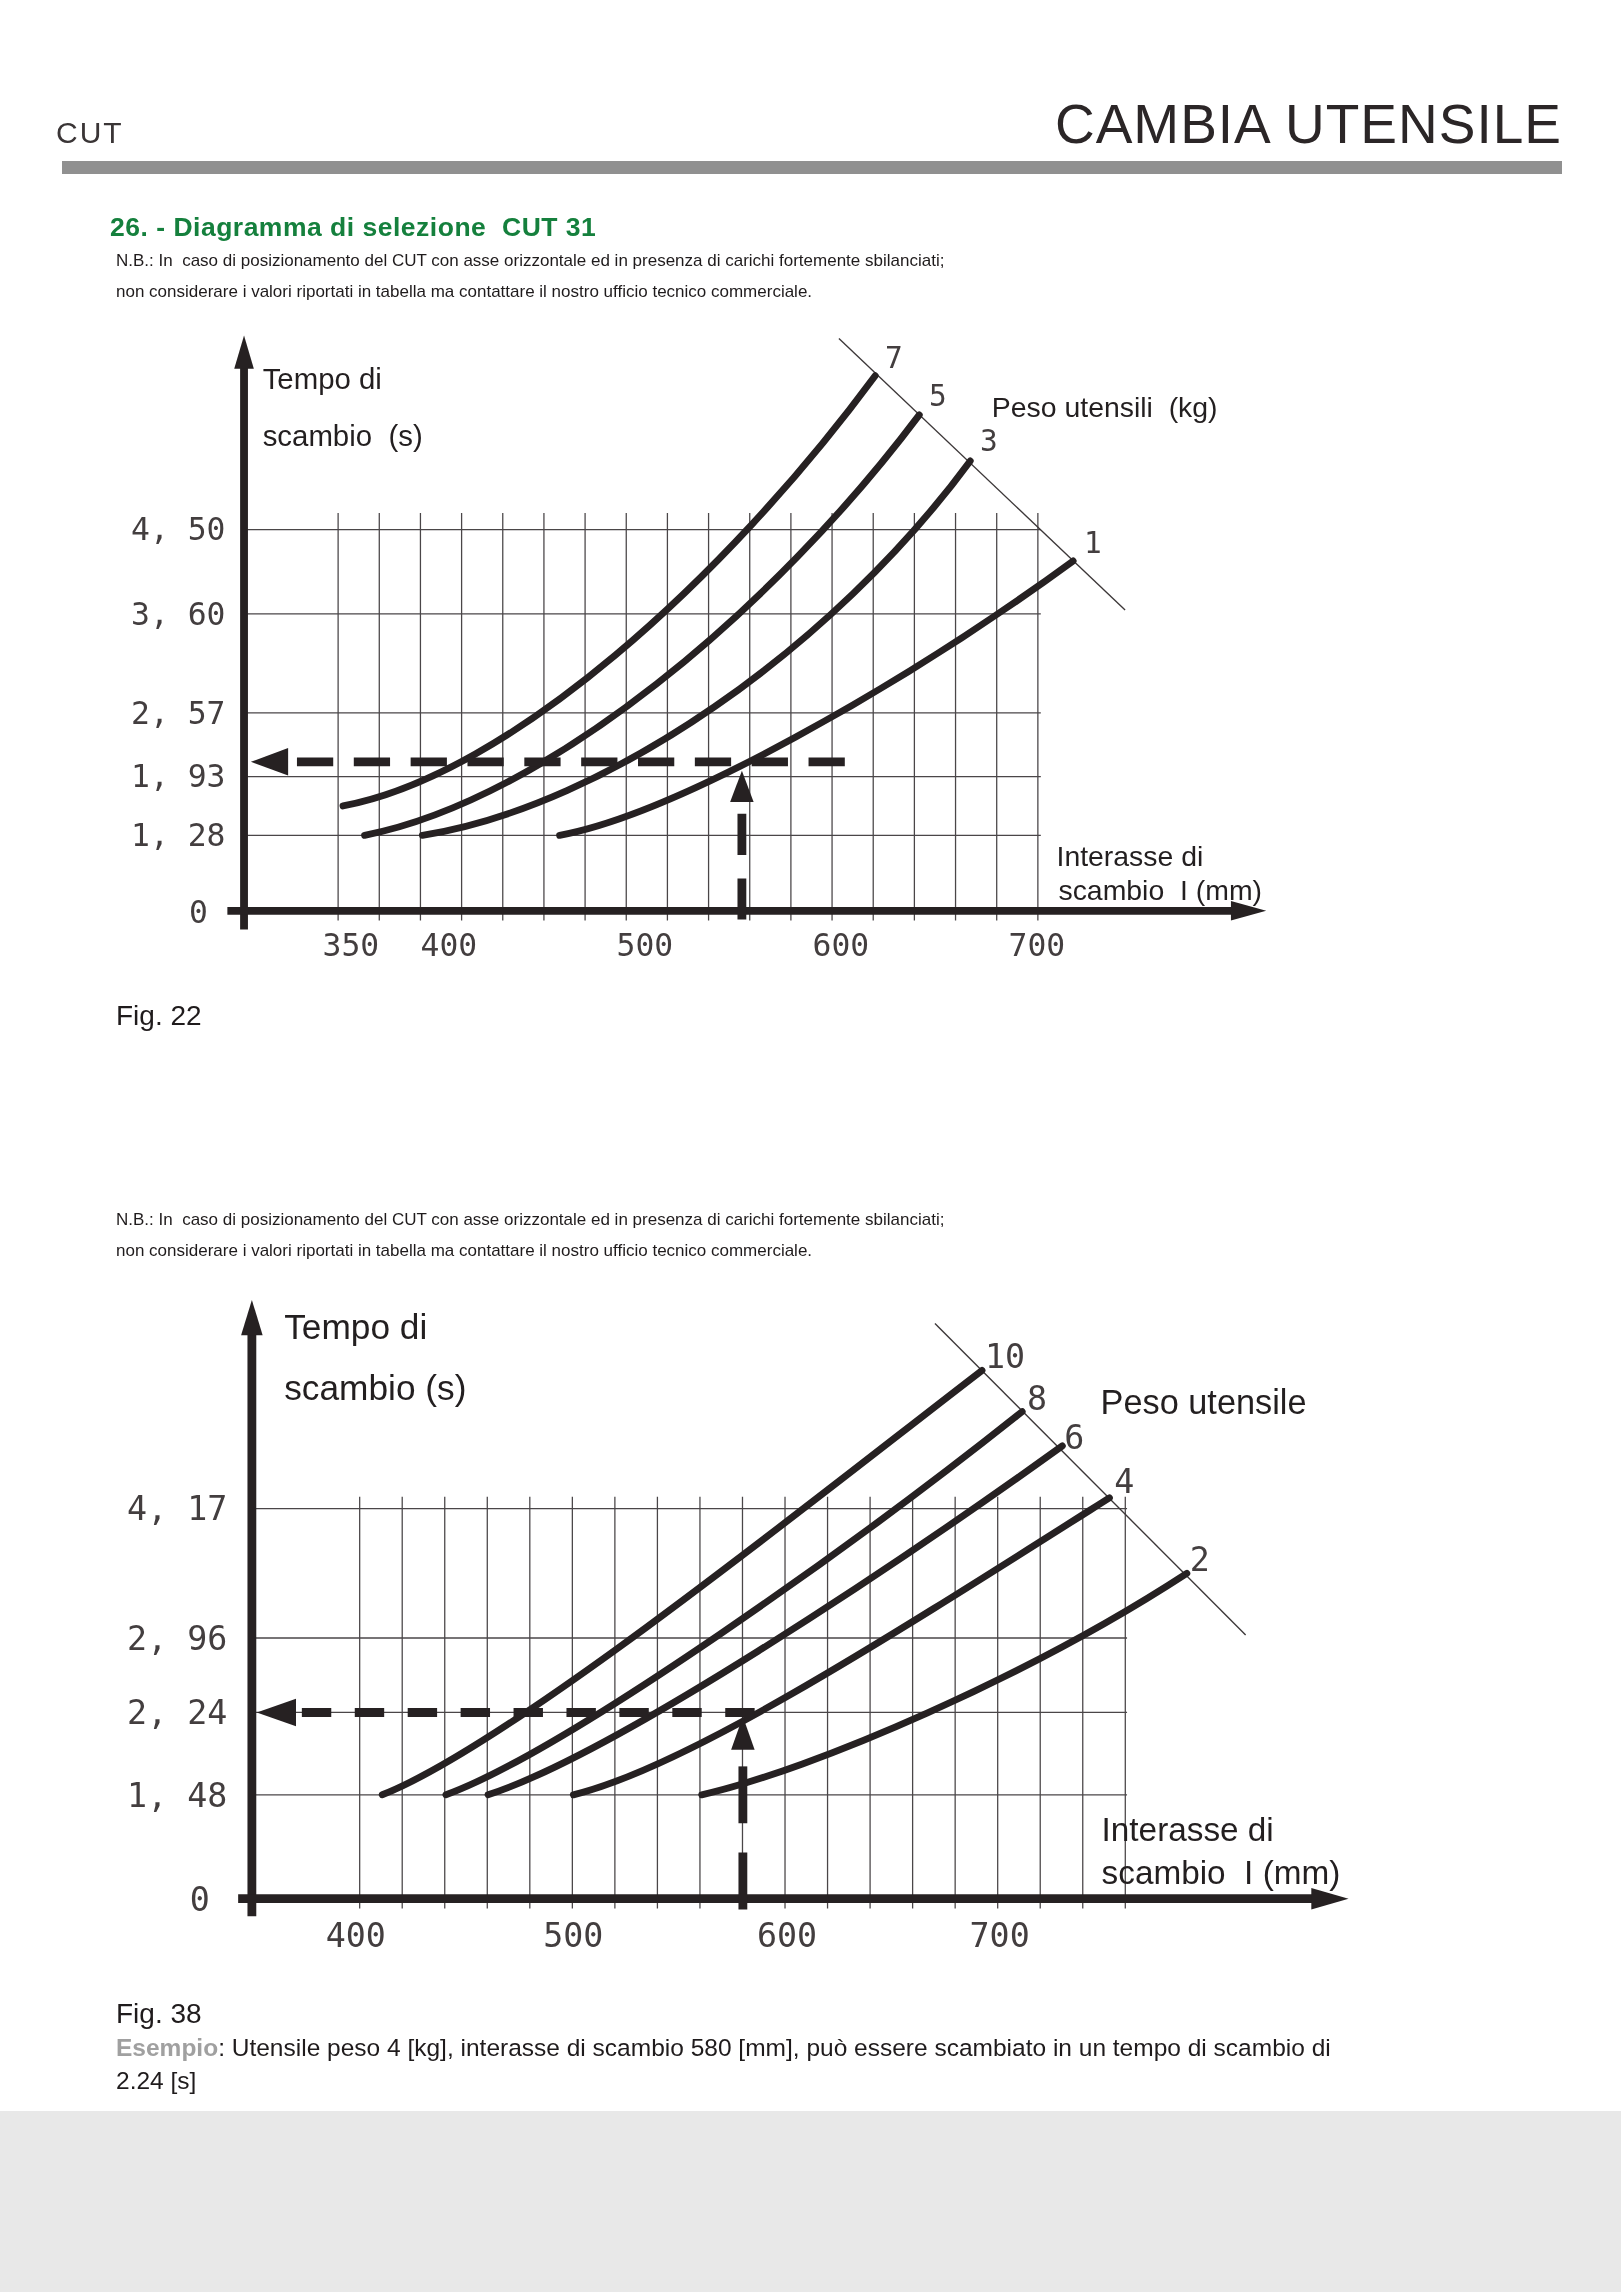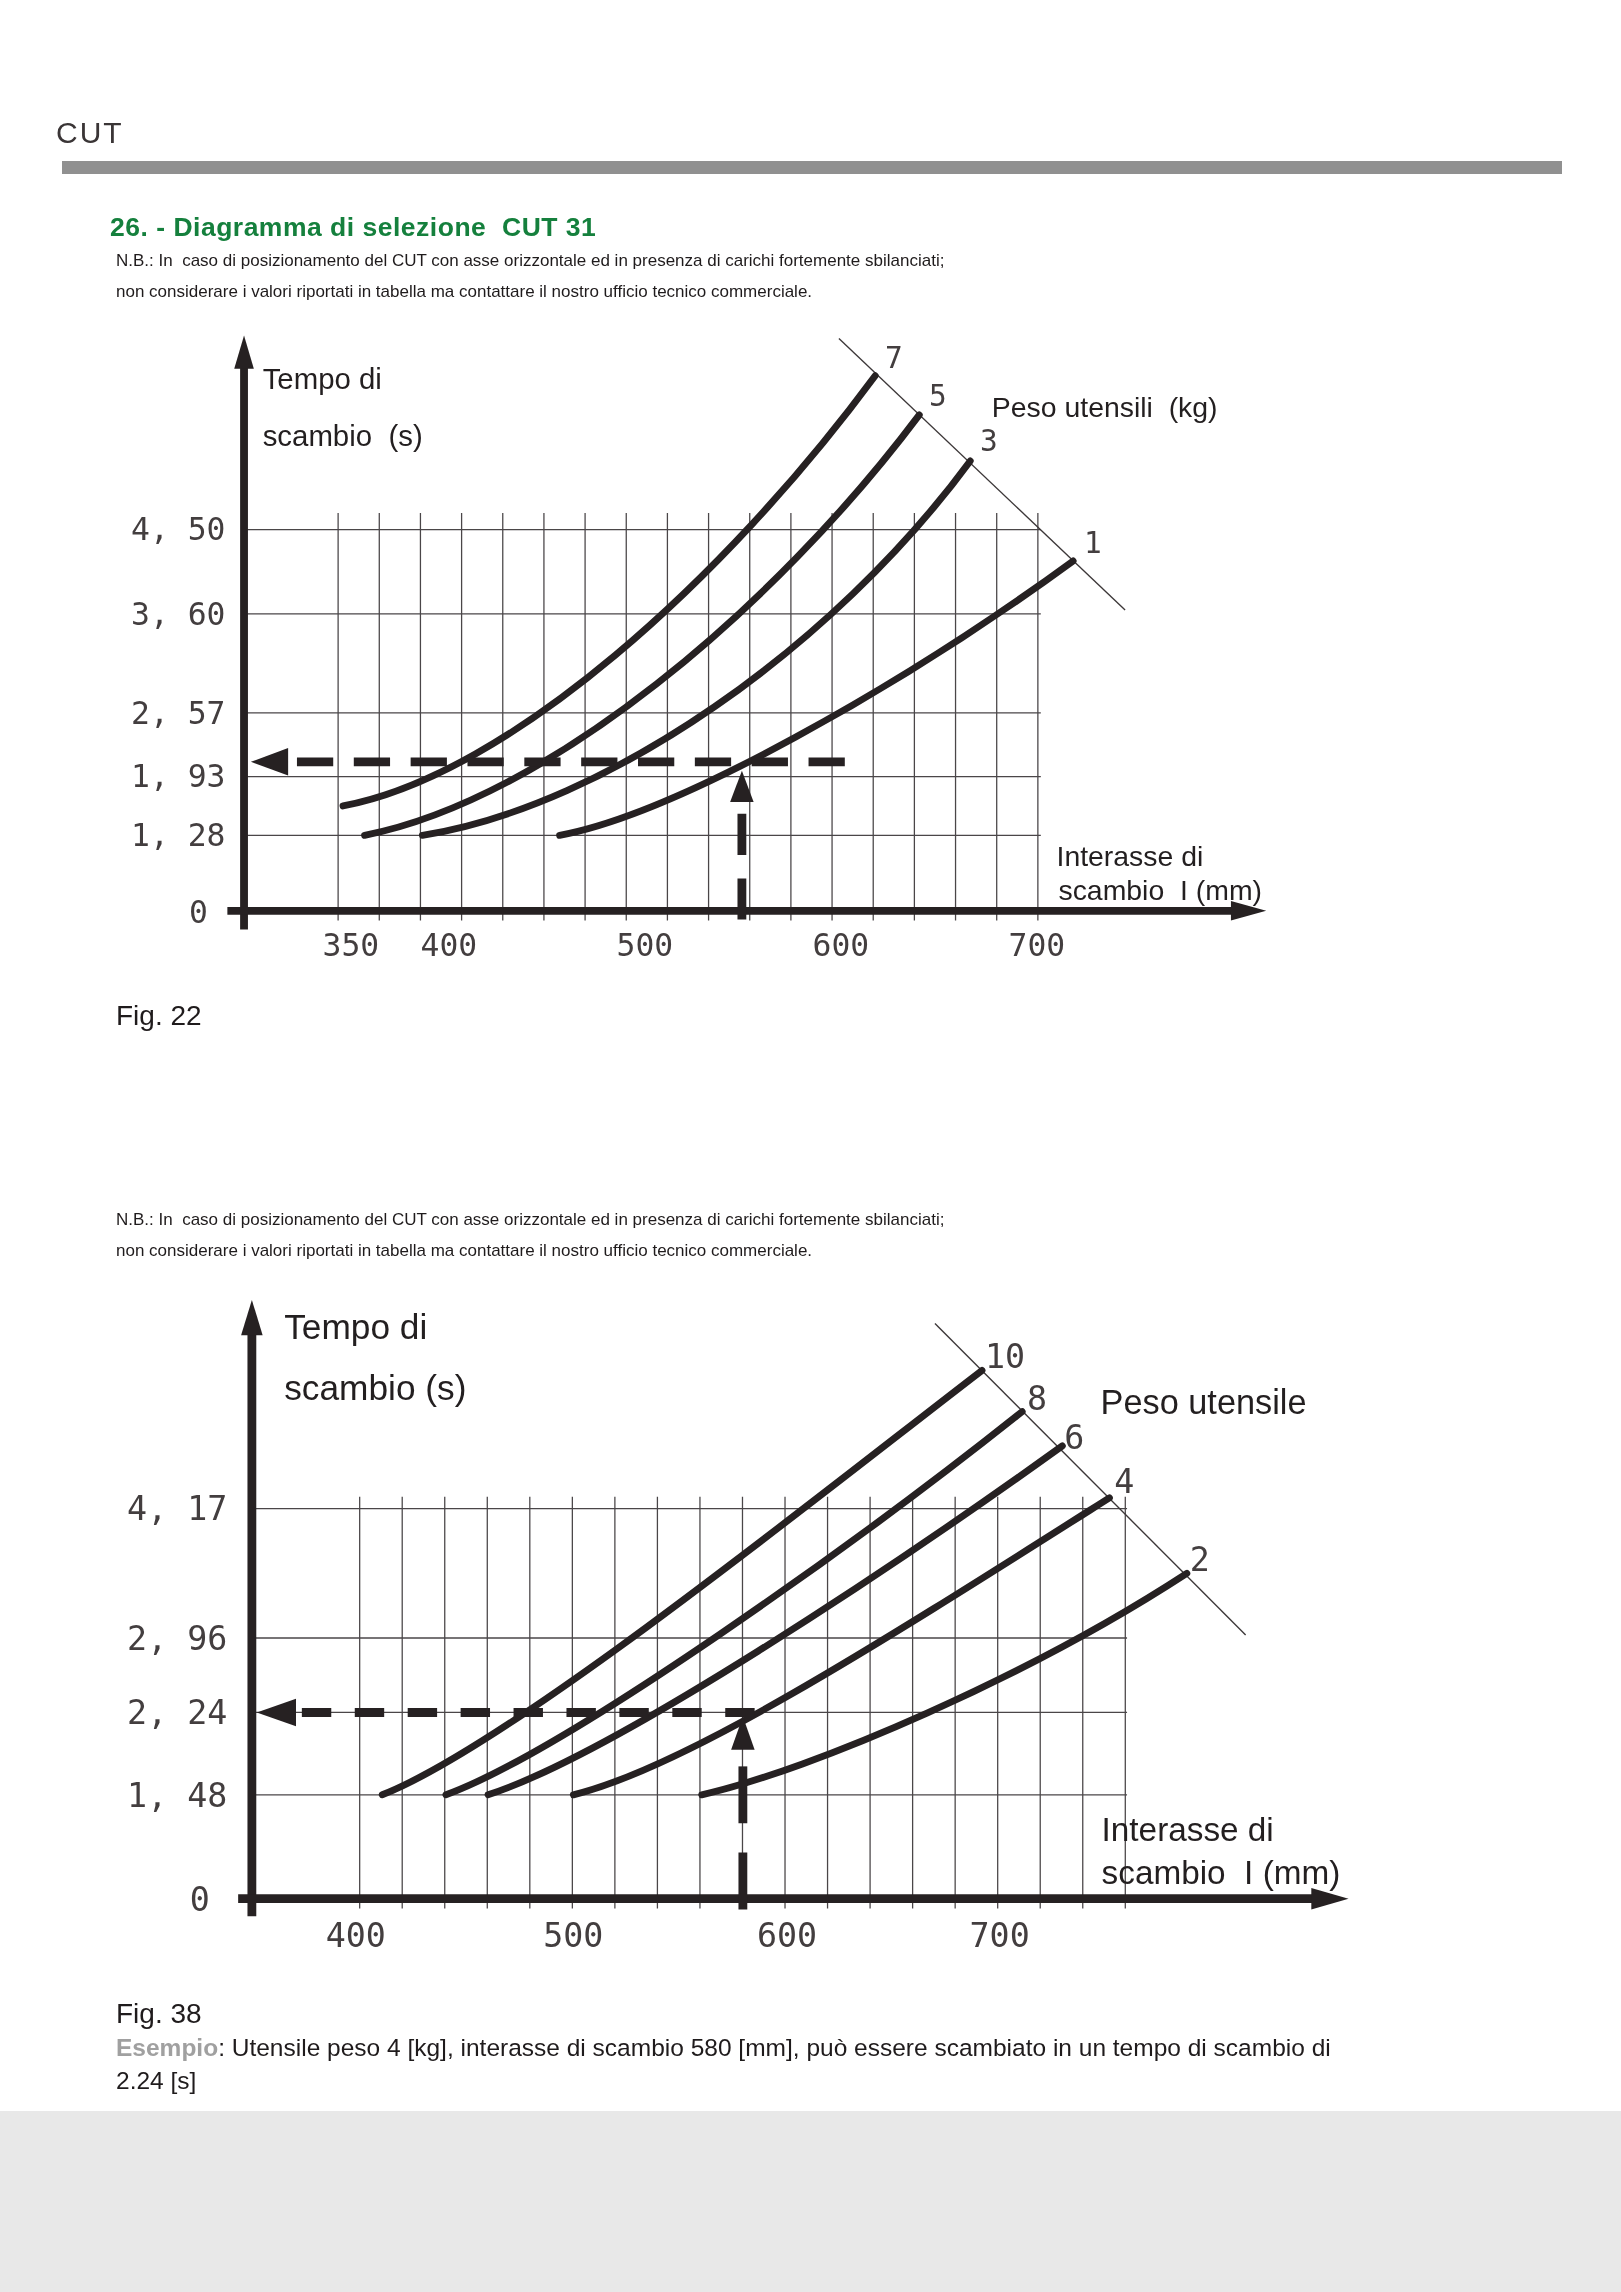--- a/index.html
+++ b/index.html
@@ -30,20 +30,21 @@
     background:linear-gradient(90deg,#ffffff 0%,#e8e8e8 25%,#b5b5b5 55%,#8a8a8a 78%,#646464 100%);}
   #page-number{left:1368px;top:2184px;font-size:29px;font-weight:normal;color:#ffffff;letter-spacing:2px;}
   #footer-logo{left:1227px;top:2135px;}
 </style>
 </head>
 <body>
 
 <div id="page">
 
   <div class="abs" id="doc-code">CUT</div>
+  <div class="abs" id="main-title">CAMBIA UTENSILE</div>
   <div class="abs" id="header-rule"></div>
 
   <div class="abs section-heading" style="top:212px;">26. - Diagramma di selezione&nbsp; CUT 31</div>
   <div class="abs nb" style="top:245px;">
     <span>N.B.: In&nbsp; caso di posizionamento del CUT con asse orizzontale ed in presenza di carichi fortemente sbilanciati;</span><br>
     <span>non considerare i valori riportati in tabella ma contattare il nostro ufficio tecnico commerciale.</span>
   </div>
 
   <svg class="abs" id="chart-svg" width="1621" height="2293" viewBox="0 0 1654 2339">
 

